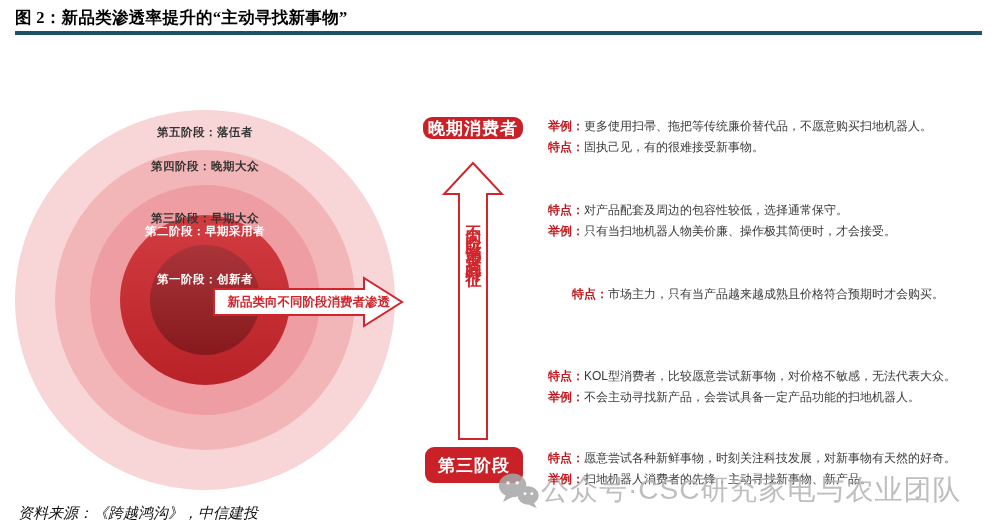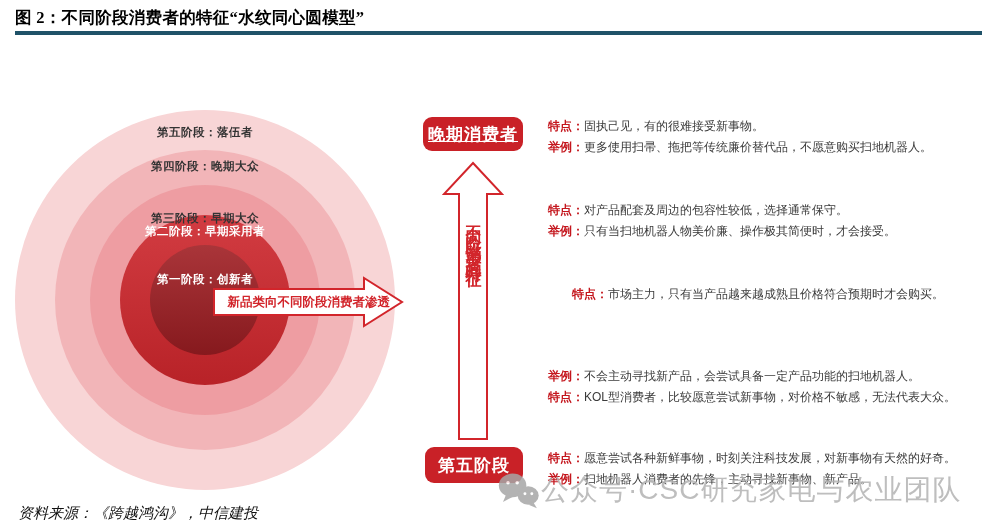--- a/index.html
+++ b/index.html
@@ -63,21 +63,21 @@
     writing-mode:vertical-rl; text-orientation:upright;
     font-size:16px; font-weight:bold; color:#d2252b; letter-spacing:5px;
   }
 
   
   .consumer-box {
     position:absolute; background:#c92127; color:#fff;
     border-radius:9px; display:flex; align-items:center; justify-content:center;
     font-size:17px; font-weight:bold; letter-spacing:1px; white-space:nowrap;
   }
-  .box-late  { left:423px; top:117px; width:100px; height:34px;text-decoration:underline; }
+  .box-late  { left:423px; top:117px; width:100px; height:22px; }
   .box-early { left:425px; top:447px; width:98px;  height:36px; }
 
   
   .stage-note { position:absolute; left:548px; width:440px; font-size:12px; }
   .stage-note .row { line-height:21px; white-space:nowrap; }
   .stage-note .lbl { color:#c4161d; font-weight:bold; }
   .stage-note .txt { color:#3a3a3a; }
   .sn-1 { top:116px; }
   .sn-2 { top:200px; }
   .sn-3 { top:284px;margin-left:24px; }
@@ -97,21 +97,21 @@
   .watermark .wm-text {
     font-size:28px; color:#b3b3b3; letter-spacing:1px; white-space:nowrap;
   }
 </style>
 </head>
 <body>
 
 <div id="canvas">
 
   <div class="fig-title">
-    <span>图 2：</span><span>不同阶段消费者的特征“水纹同心圆模型”</span>
+    <span>图 2：</span><span>新品类渗透率提升的“主动寻找新事物”</span>
   </div>
   <div class="title-rule"></div>
 
   <div class="ring ring-5" style="background-color: rgb(248, 213, 214);"></div>
   <div class="ring ring-4" style="background-color: rgb(242, 181, 184);"></div>
   <div class="ring ring-3" style="background-color: rgb(238, 157, 162);"></div>
   <div class="ring ring-2" style="background-color: rgb(205, 38, 44);"></div>
   <div class="ring ring-1" style="background-color: rgb(160, 30, 35);"></div>
 
   <div class="ring-label rl-5" style="color: rgb(51, 51, 51);">第五阶段：落伍者</div>
@@ -130,36 +130,36 @@
   <div class="v-arrow">
     <svg width="62" height="280" viewBox="0 0 62 280">
       <polygon points="31,2 60,33 45,33 45,278 17,278 17,33 2,33" fill="#ffffff" stroke="#d2252b" stroke-width="2"></polygon>
     </svg>
     <div class="v-arrow-text">
       <span>不同阶段消费者的特征</span>
     </div>
   </div>
 
   <div class="consumer-box box-late">晚期消费者</div>
-  <div class="consumer-box box-early">第五阶段</div>
+  <div class="consumer-box box-early">第三阶段</div>
 
   <div class="stage-note sn-1">
+    <div class="row"><span class="lbl">举例：</span><span class="txt">更多使用扫帚、拖把等传统廉价替代品，不愿意购买扫地机器人。</span></div>
     <div class="row"><span class="lbl">特点：</span><span class="txt">固执己见，有的很难接受新事物。</span></div>
-    <div class="row"><span class="lbl">举例：</span><span class="txt">更多使用扫帚、拖把等传统廉价替代品，不愿意购买扫地机器人。</span></div>
   </div>
   <div class="stage-note sn-2">
     <div class="row"><span class="lbl">特点：</span><span class="txt">对产品配套及周边的包容性较低，选择通常保守。</span></div>
     <div class="row"><span class="lbl">举例：</span><span class="txt">只有当扫地机器人物美价廉、操作极其简便时，才会接受。</span></div>
   </div>
   <div class="stage-note sn-3">
     <div class="row"><span class="lbl">特点：</span><span class="txt">市场主力，只有当产品越来越成熟且价格符合预期时才会购买。</span></div>
   </div>
   <div class="stage-note sn-4">
+    <div class="row"><span class="lbl">特点：</span><span class="txt">KOL型消费者，比较愿意尝试新事物，对价格不敏感，无法代表大众。</span></div>
     <div class="row"><span class="lbl">举例：</span><span class="txt">不会主动寻找新产品，会尝试具备一定产品功能的扫地机器人。</span></div>
-    <div class="row"><span class="lbl">特点：</span><span class="txt">KOL型消费者，比较愿意尝试新事物，对价格不敏感，无法代表大众。</span></div>
   </div>
   <div class="stage-note sn-5">
     <div class="row"><span class="lbl">特点：</span><span class="txt">愿意尝试各种新鲜事物，时刻关注科技发展，对新事物有天然的好奇。</span></div>
     <div class="row"><span class="lbl">举例：</span><span class="txt">扫地机器人消费者的先锋，主动寻找新事物、新产品。</span></div>
   </div>
 
   <div class="source-line">资料来源：《跨越鸿沟》，中信建投</div>
 
   <div class="watermark">
     <svg width="44" height="44" viewBox="0 0 48 48">

